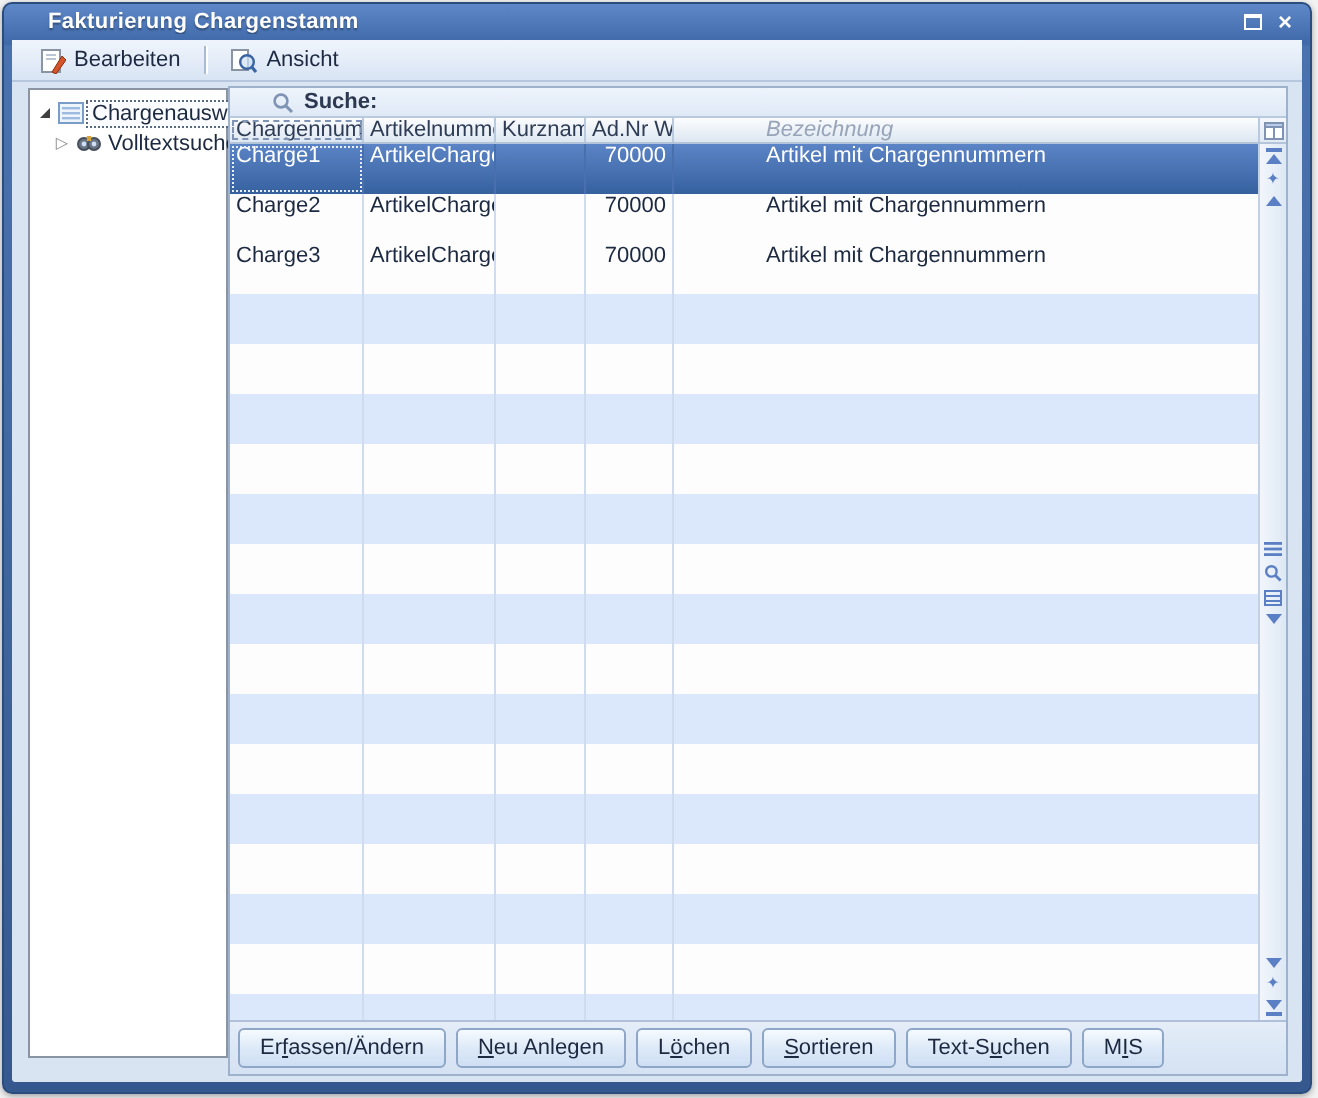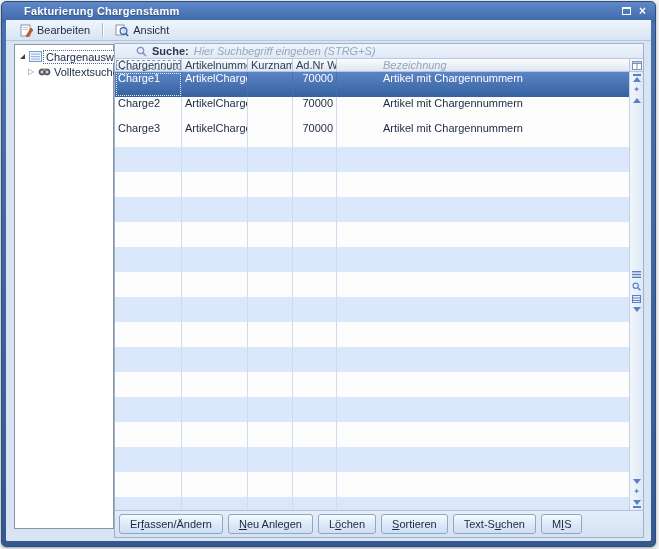--- a/index.html
+++ b/index.html
@@ -164,21 +164,20 @@
       <div class="gridpanel">
 
         <div class="searchrow">
           <span>
             <svg width="11" height="11" viewBox="0 0 11 11">
               <circle cx="4.5" cy="4.5" r="3.2" fill="none" stroke="#7f93b5" stroke-width="1.3"></circle>
               <line x1="6.8" y1="6.8" x2="10" y2="10" stroke="#7f93b5" stroke-width="1.5"></line>
             </svg>
           </span>
           <span class="searchlabel">Suche:</span>
-          <span class="searchph">Hier Suchbegriff eingeben (STRG+S)</span>
         </div>
 
         <div class="headerrow">
           <div class="hcell c0 focus-col">
             <span>Chargennummer</span>
 
           </div>
           <div class="hcell c1">Artikelnummer</div>
           <div class="hcell c2">Kurzname</div>
           <div class="hcell c3">Ad.Nr WE</div>

